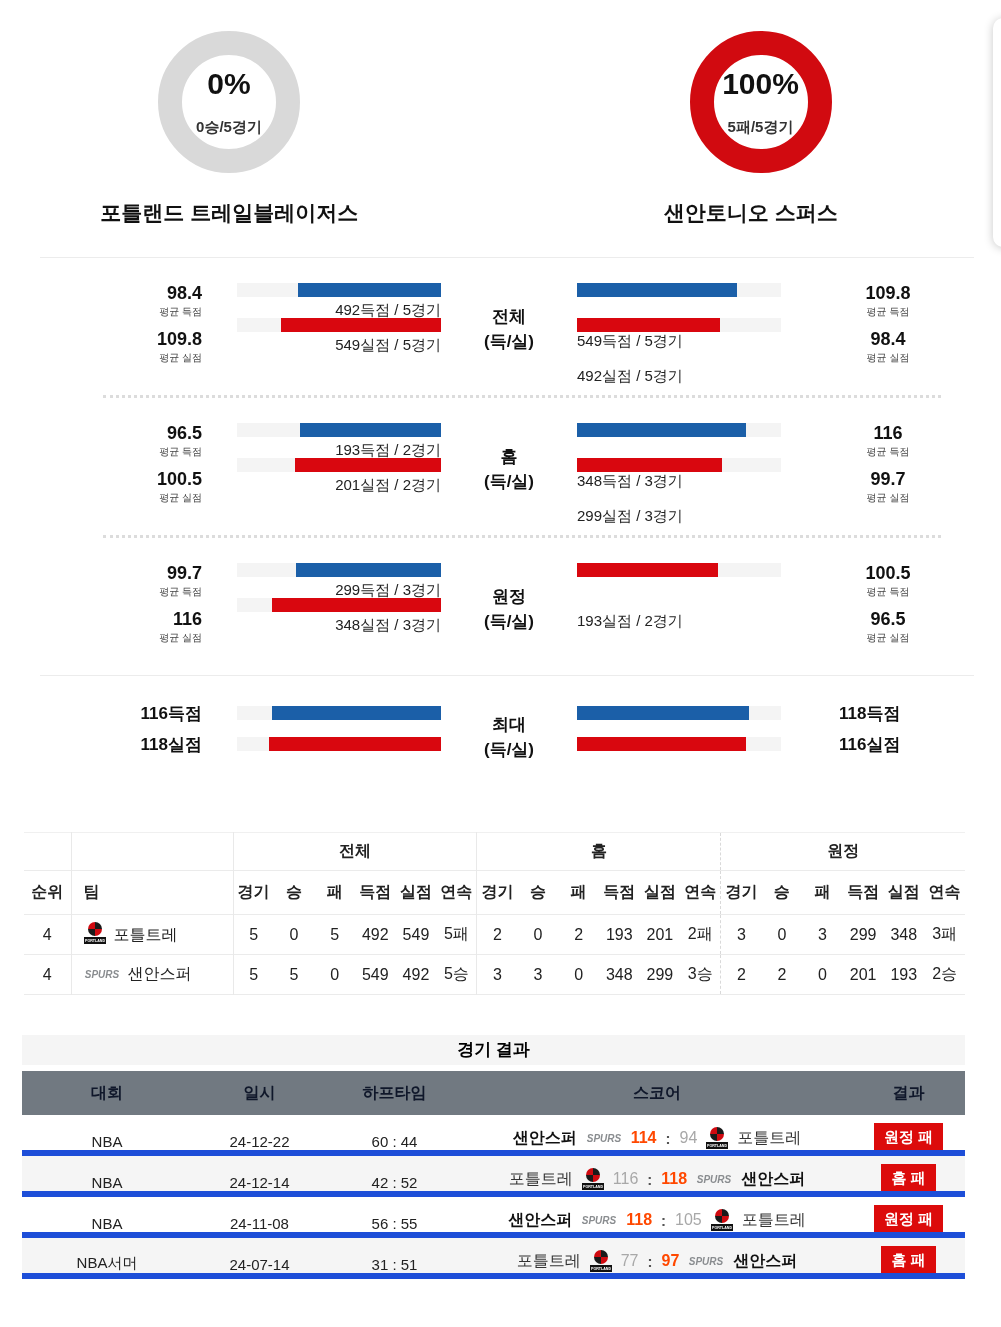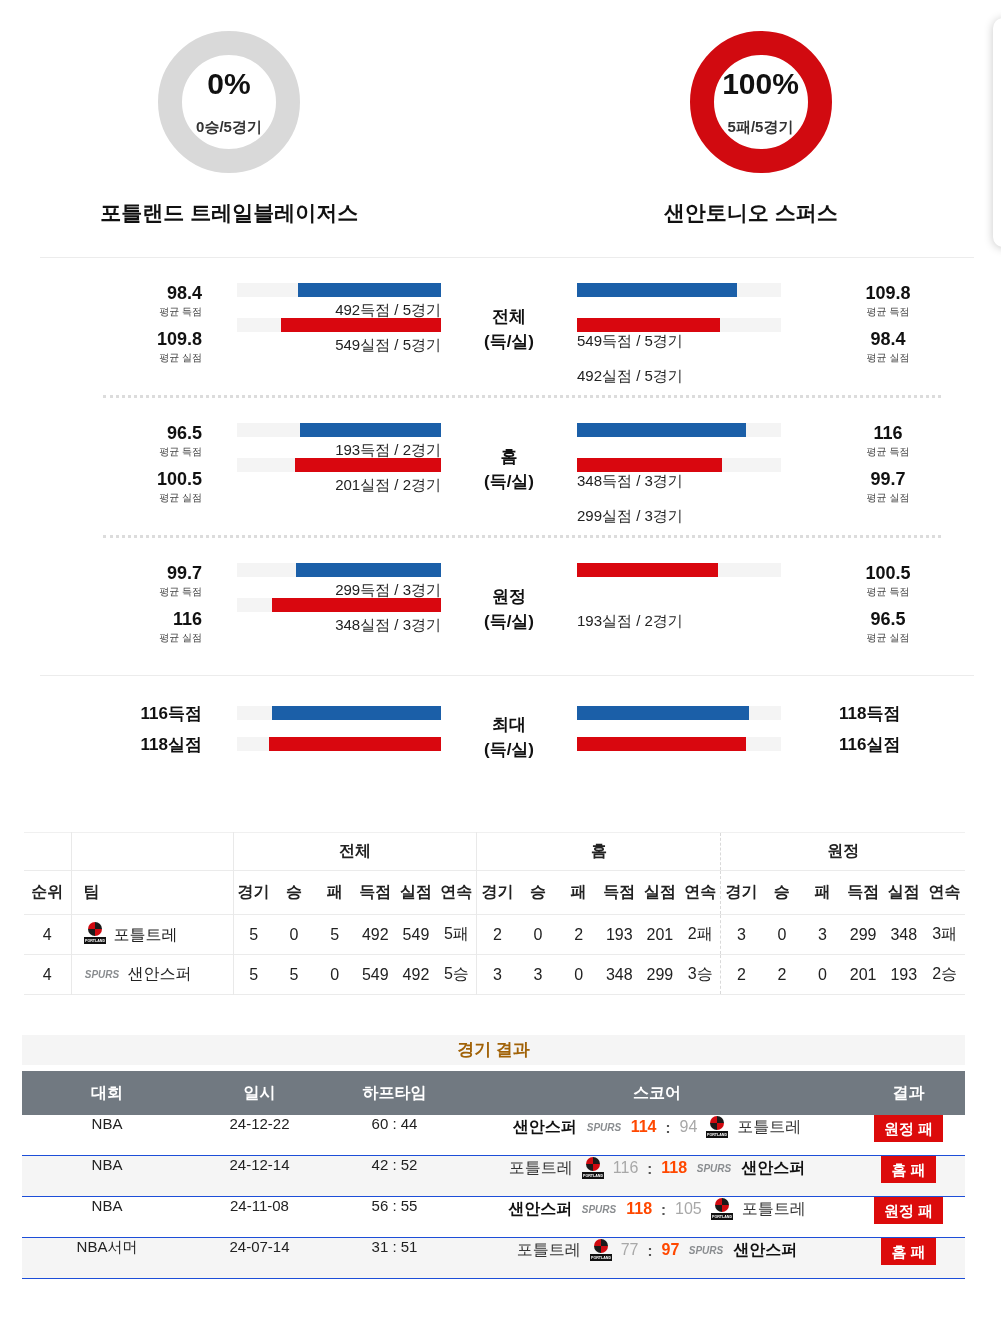--- a/index.html
+++ b/index.html
@@ -74,25 +74,25 @@
   .standings tr.grp th { height:38px; font-weight:700; }
   .standings tr.cols th { height:44px; font-weight:700;margin-top:15px; }
   .standings .vr { border-right:1px solid #e9e9e9; }
   .standings .vrd { border-right:1px dashed #d9d9d9; }
   .standings .team-cell { text-align:left; padding-left:12px; }
   .standings .team-cell .tlogo { vertical-align:middle; margin-right:8px; display:inline-block; }
   .standings .team-cell .tname { vertical-align:middle; }
 
   
   .res-title { margin:40px 0 0 22px; width:943px; height:30px; background:#f5f5f5;
-    text-align:center; font-weight:700; font-size:17px; line-height:30px; color:#a16207; }
+    text-align:center; font-weight:700; font-size:17px; line-height:30px; color:#000000; }
   .res-table { margin:6px 0 0 22px; width:943px; font-size:15px; }
-  .res-head { display:flex; height:44px; background:#717981; color:#ffffff; font-weight:700;
+  .res-head { display:flex; height:44px; background:#717981; color:#0f172a; font-weight:700;
     font-size:16px; align-items:center; }
-  .res-row { display:flex; height:41px; align-items:flex-start; border-bottom:1px solid #1d4ed8; }
+  .res-row { display:flex; height:41px; align-items:flex-end; border-bottom:6px solid #1d4ed8; }
   .res-row.alt { background:#f5f5f5; }
   .c-league { width:170px; text-align:center; }
   .c-date { width:135px; text-align:center; }
   .c-half { width:135px; text-align:center; }
   .c-score { width:390px; display:flex; align-items:center; justify-content:center; gap:9px; }
   .c-result { width:113px; text-align:center; }
   .rt-name { font-size:16px; color:#333; }
   .score { font-size:16px; color:#888; }
   .colon { color:#555; font-weight:700; }
   .win-left .s-left, .win-right .s-right { color:#ff4800; font-weight:700; }

